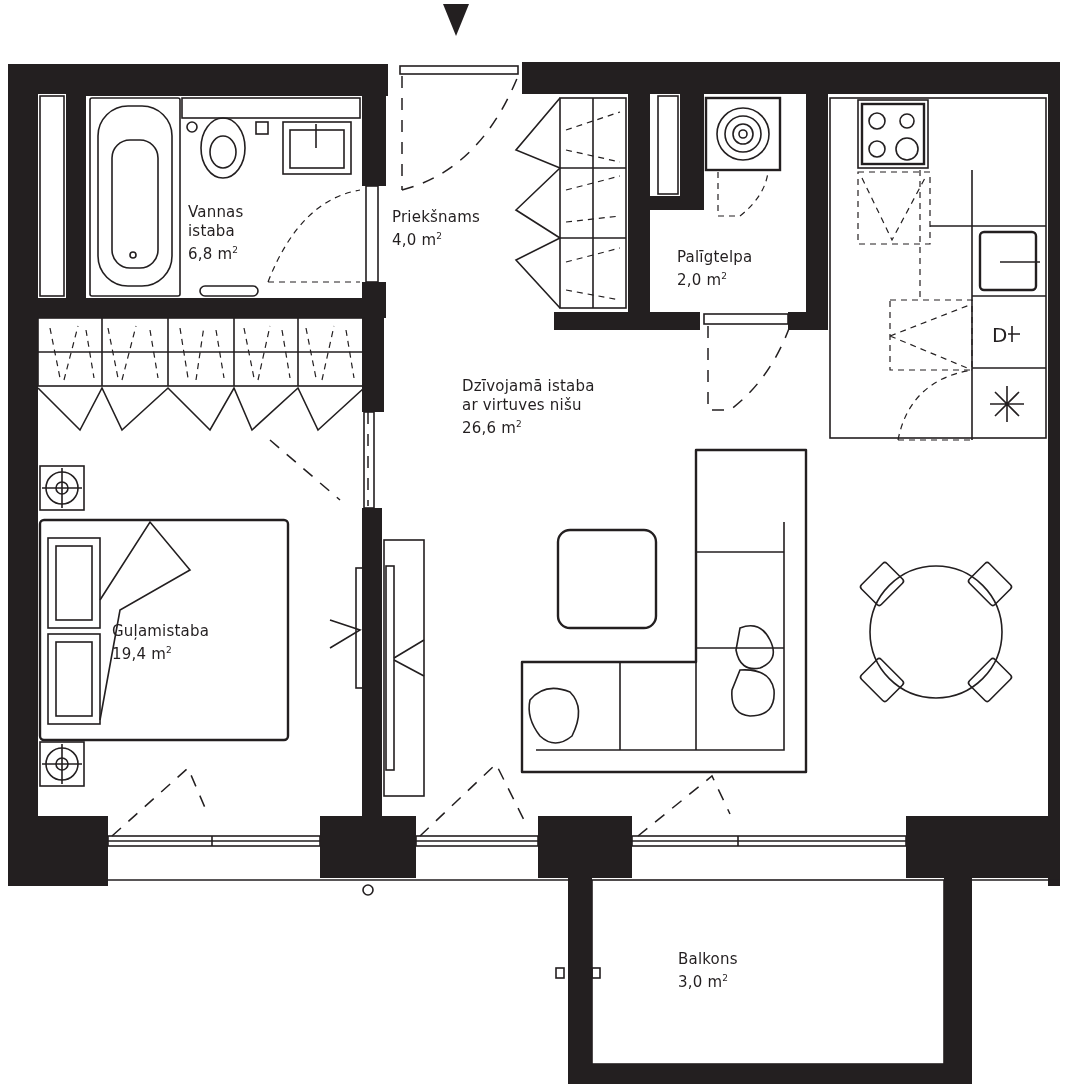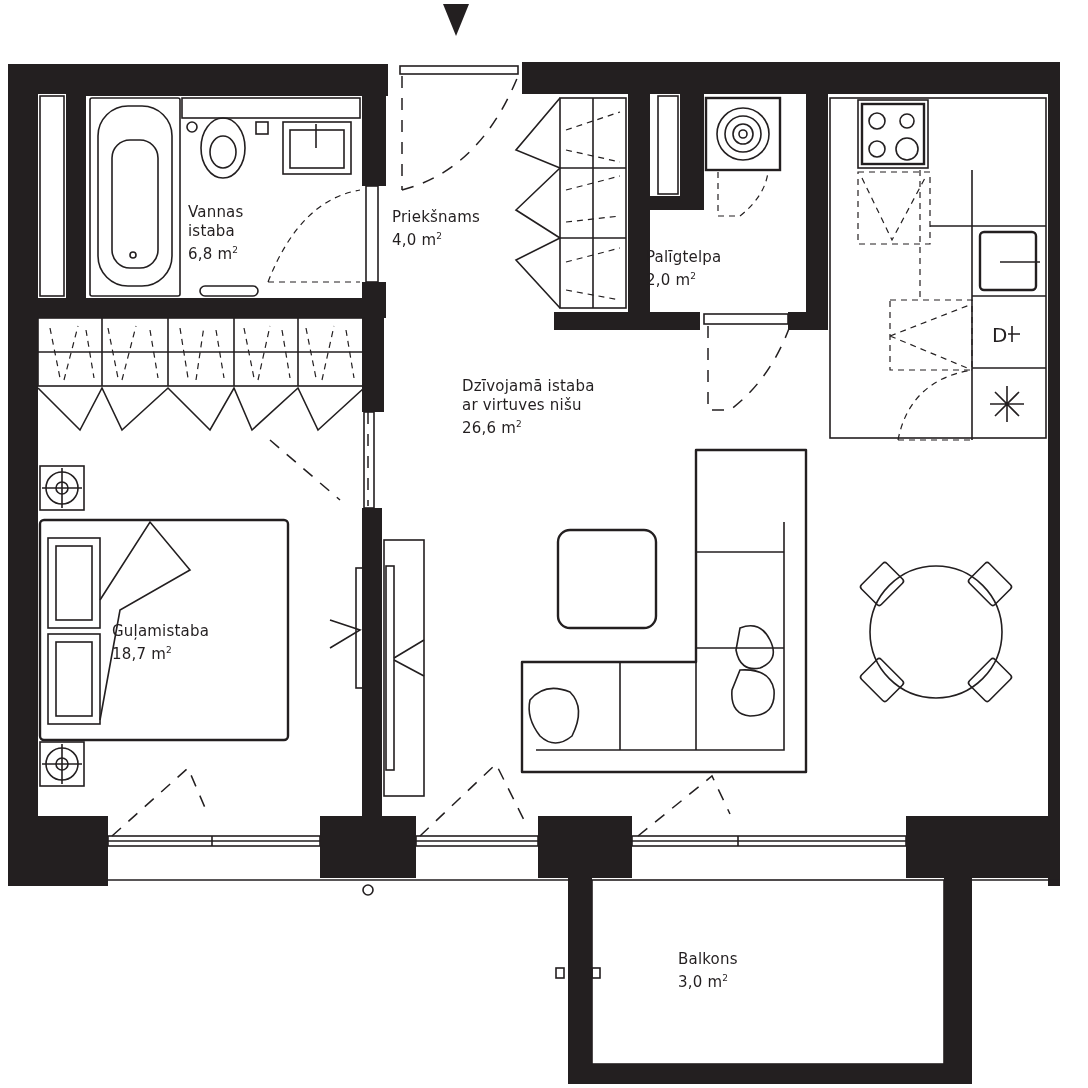--- a/index.html
+++ b/index.html
@@ -218,32 +218,32 @@
   <span class="room-name">Vannas</span>
   <span class="room-name">istaba</span>
   <span class="room-area"><span>6,8 m</span><sup>2</sup></span>
 </div>
 
 <div class="label" style="left:392px; top:208px; width:120px;">
   <span class="room-name">Priekšnams</span>
   <span class="room-area"><span>4,0 m</span><sup>2</sup></span>
 </div>
 
-<div class="label" style="left:646px; top:248px; width:120px;">
+<div class="label" style="left:677px; top:248px; width:120px;">
   <span class="room-name">Palīgtelpa</span>
   <span class="room-area"><span>2,0 m</span><sup>2</sup></span>
 </div>
 
 <div class="label" style="left:462px; top:369px; width:200px;margin-top:8px;">
   <span class="room-name">Dzīvojamā istaba</span>
   <span class="room-name">ar virtuves nišu</span>
   <span class="room-area"><span>26,6 m</span><sup>2</sup></span>
 </div>
 
 <div class="label" style="left:112px; top:622px; width:140px;">
   <span class="room-name">Guļamistaba</span>
-  <span class="room-area"><span>18,7 m</span><sup>2</sup></span>
+  <span class="room-area"><span>19,4 m</span><sup>2</sup></span>
 </div>
 
 <div class="label" style="left:678px; top:950px; width:120px;">
   <span class="room-name">Balkons</span>
   <span class="room-area"><span>3,0 m</span><sup>2</sup></span>
 </div>
 
 </body></html>

